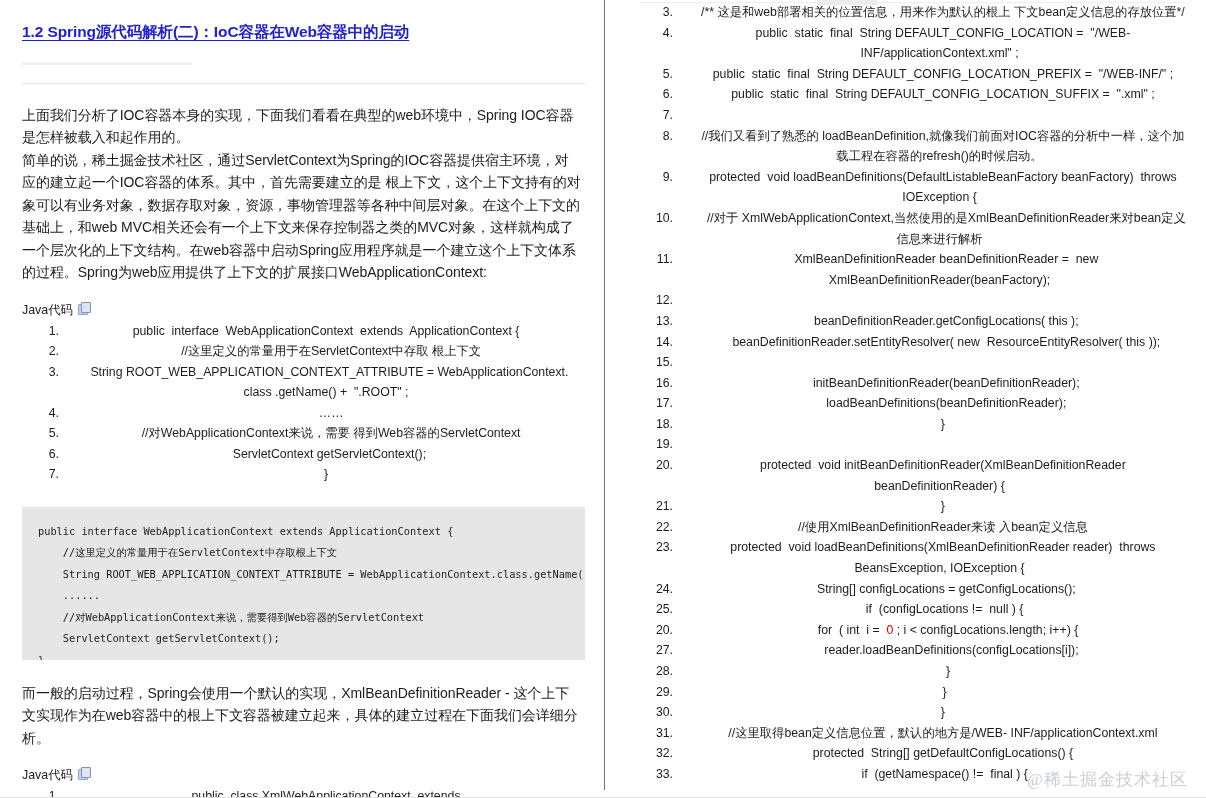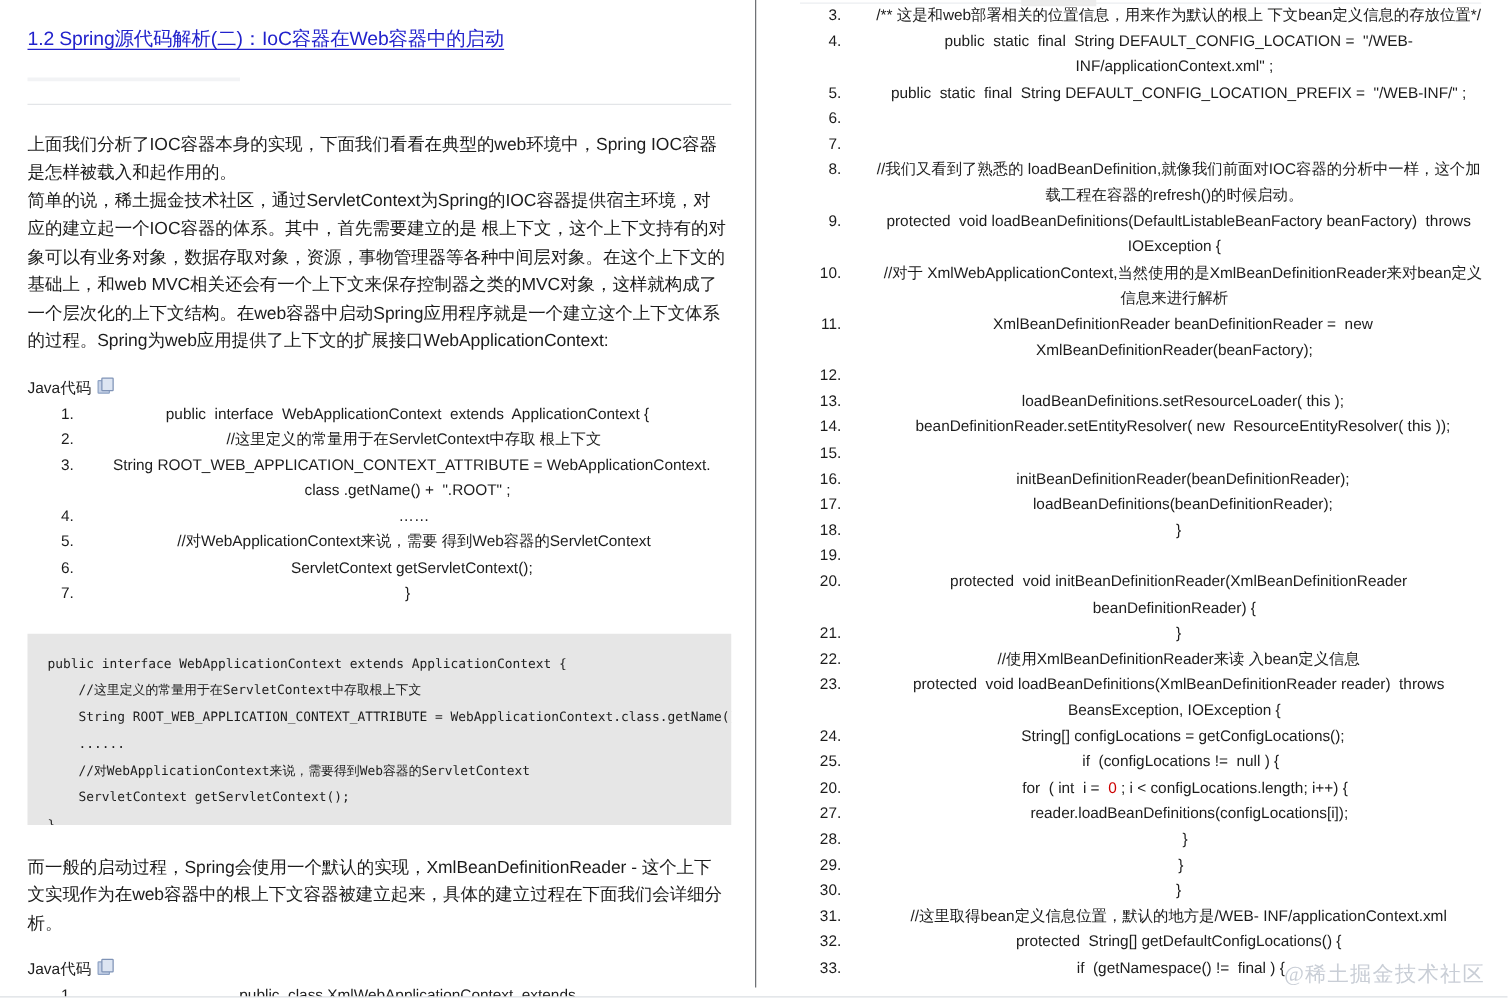--- a/index.html
+++ b/index.html
@@ -43,21 +43,21 @@
   .col-inner-left {
     padding: 16px 22px 0 22px;
   }
   .col-inner-right {
     padding: 0 18px 0 24px;
   }
 
   
   .doc-title {
     font-size: 15.5px;
-    font-weight: normal;
+    font-weight: bold;
     color: #2222cc;
     text-decoration: underline;
     text-underline-offset: 3px;
     letter-spacing: -0.1px;
     margin: 5px 0 0 0;
     line-height: 1.4;
     white-space: nowrap;
   }
   .title-rule {
     margin-top: 40px;
@@ -299,20 +299,21 @@
           <li>
             <span class="lineno">4.</span>
             <span class="src">  public  static  final  String DEFAULT_CONFIG_LOCATION =  "/WEB-INF/applicationContext.xml" ;</span>
           </li>
           <li>
             <span class="lineno">5.</span>
             <span class="src">  public  static  final  String DEFAULT_CONFIG_LOCATION_PREFIX =  "/WEB-INF/" ;</span>
           </li>
           <li>
             <span class="lineno">6.</span>
+            <span class="src">  public  static  final  String DEFAULT_CONFIG_LOCATION_SUFFIX =  ".xml" ;</span>
           </li>
           <li>
             <span class="lineno">7.</span>
             <span class="src">&nbsp;</span>
           </li>
           <li>
             <span class="lineno">8.</span>
             <span class="src">  //我们又看到了熟悉的 loadBeanDefinition,就像我们前面对IOC容器的分析中一样，这个加载工程在容器的refresh()的时候启动。</span>
           </li>
           <li>
@@ -326,21 +327,21 @@
           <li>
             <span class="lineno">11.</span>
             <span class="src">    XmlBeanDefinitionReader beanDefinitionReader =  new XmlBeanDefinitionReader(beanFactory);</span>
           </li>
           <li>
             <span class="lineno">12.</span>
             <span class="src">&nbsp;</span>
           </li>
           <li>
             <span class="lineno">13.</span>
-            <span class="src">    loadBeanDefinitions.setResourceLoader( this );</span>
+            <span class="src">    beanDefinitionReader.getConfigLocations( this );</span>
           </li>
           <li>
             <span class="lineno">14.</span>
             <span class="src">    beanDefinitionReader.setEntityResolver( new  ResourceEntityResolver( this ));</span>
           </li>
           <li>
             <span class="lineno">15.</span>
             <span class="src">&nbsp;</span>
           </li>
           <li>

